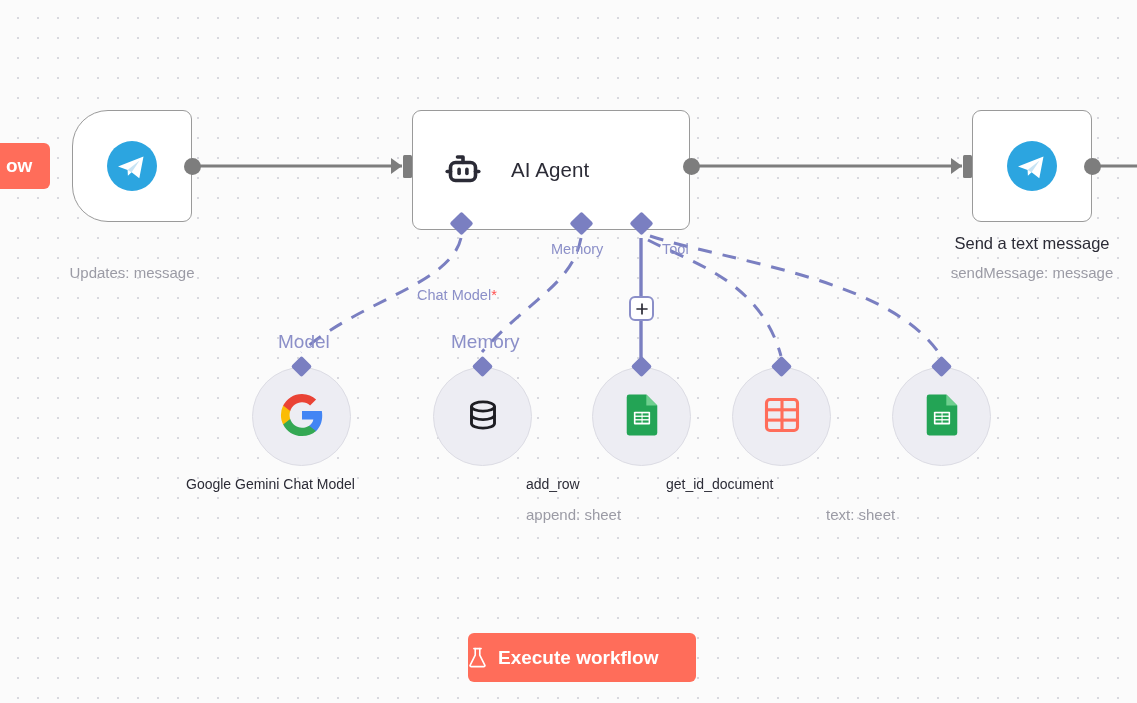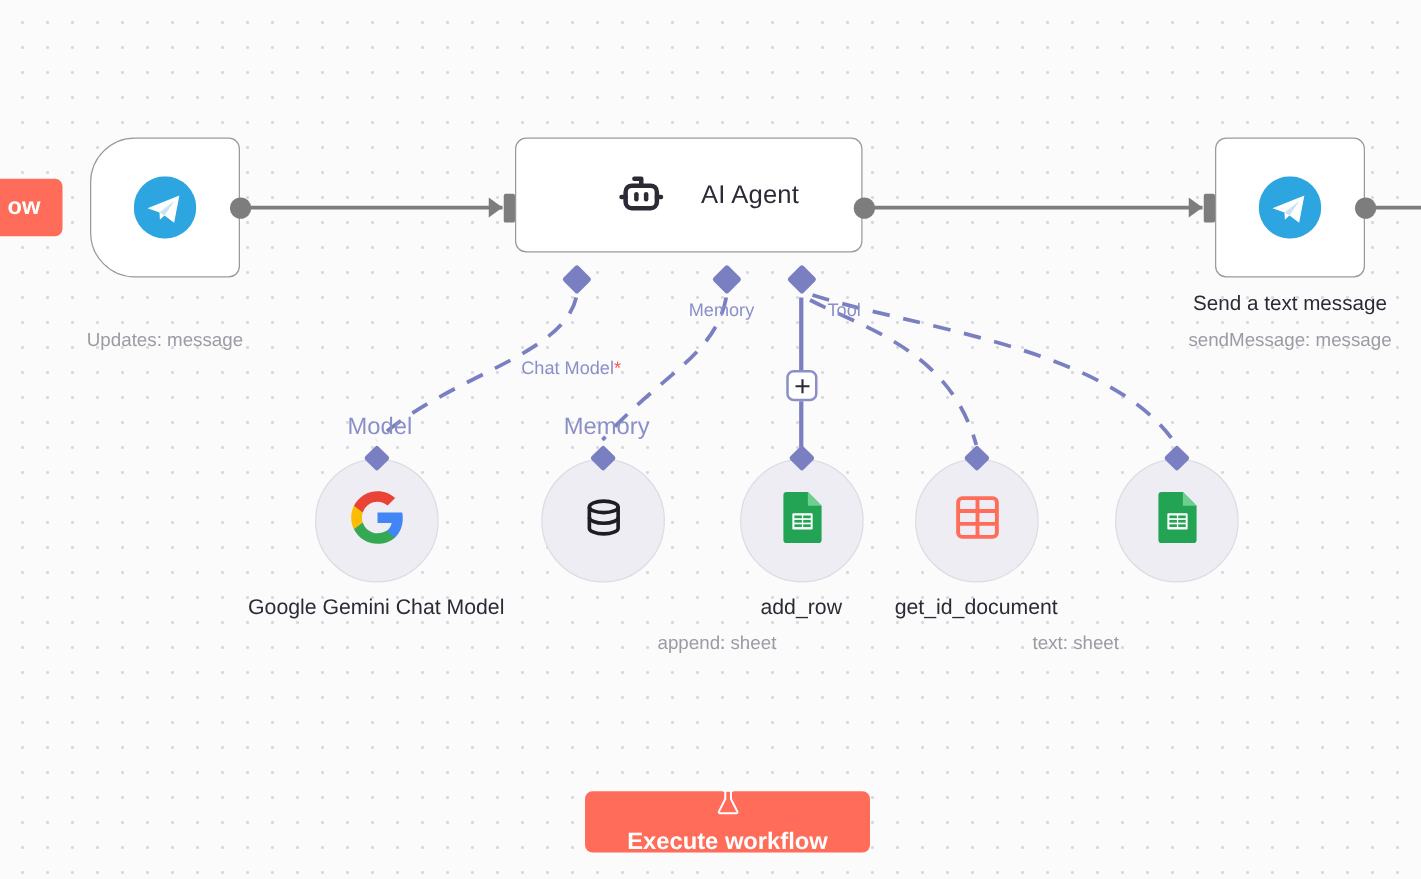--- a/index.html
+++ b/index.html
@@ -74,44 +74,44 @@
     position: absolute; font-size: 19px; color: #8b8fc8; white-space: nowrap; z-index: 7; text-align: right;
   }
 
   
   .subnode {
     position: absolute; width: 99px; height: 99px; border-radius: 50%;
     background: #ededf3; border: 1.5px solid #dcdce4;
     display: flex; align-items: center; justify-content: center; z-index: 5;
   }
   .subnode-caption {
-    position: absolute; width: 230px; text-align: center;
-    font-size: 17px; color: #2b2b36; line-height: 1.23;
+    position: absolute; width: 230px; text-align: left;
+    font-size: 14px; color: #2b2b36; line-height: 1.23;
   }
   .subnode-sub {
     position: absolute; width: 230px; text-align: left;
     font-size: 15px; color: #9b9ba5;
   }
 
   
   .plus-btn {
     position: absolute; width: 25px; height: 25px;
     border: 2px solid #8b8fc8; border-radius: 6px; background: #fff;
     display: flex; align-items: center; justify-content: center;
     z-index: 8; cursor: pointer;
   }
   .plus-btn svg { display: block; }
 
   
   .exec-btn {
     position: absolute; background: #ff6d5a; border: none; border-radius: 6px;
     color: #fff; font-family: "Liberation Sans", sans-serif;
     font-size: 19px; font-weight: bold;
-    display: flex; align-items: center; justify-content: center; gap: 11px;
-    cursor: pointer; z-index: 9; flex-direction: column;
+    display: flex; align-items: center; gap: 11px;
+    cursor: pointer; z-index: 9;
   }
   .exec-btn-clipped {
     position: absolute; background: #ff6d5a; border-radius: 6px;
     color: #fff; font-size: 19px; font-weight: bold;
     display: flex; align-items: center; z-index: 9; overflow: hidden;
     cursor: pointer;
   }
 </style>
 </head>
 <body>
@@ -152,21 +152,21 @@
     </span>
   </div>
   <div class="node-sub" style="left:-18px; top:264px;">
     <span>Updates: message</span>
   </div>
   <div class="port-out" style="left:184px; top:158px;"></div>
 
   <div class="port-arrow" style="left:391px; top:158px;"></div>
   <div class="port-in" style="left:403px; top:155px;"></div>
 
-  <div class="node" style="left:412px; top:110px; width:278px; height:92px; padding-left:28px; gap:26px;justify-content:center;">
+  <div class="node" style="left:412px; top:110px; width:278px; height:120px; padding-left:28px; gap:26px;">
     <span class="node-icon">
       <svg width="44" height="44" viewBox="0 0 44 44">
         <g fill="none" stroke="#2b2b36" stroke-width="3.6" stroke-linecap="round" stroke-linejoin="round">
           <rect x="9.5" y="14.5" width="25" height="18" rx="5"></rect>
           <path d="M22 14.5 V9 H16.5"></path>
           <path d="M9.5 23.5 H6.2"></path>
           <path d="M34.5 23.5 H37.8"></path>
         </g>
         <rect x="16.3" y="19.6" width="3.6" height="7.6" rx="1.8" fill="#2b2b36"></rect>
         <rect x="24.1" y="19.6" width="3.6" height="7.6" rx="1.8" fill="#2b2b36"></rect>

